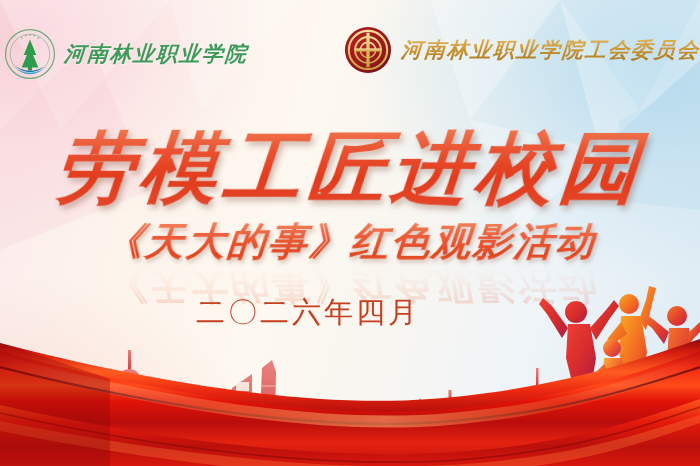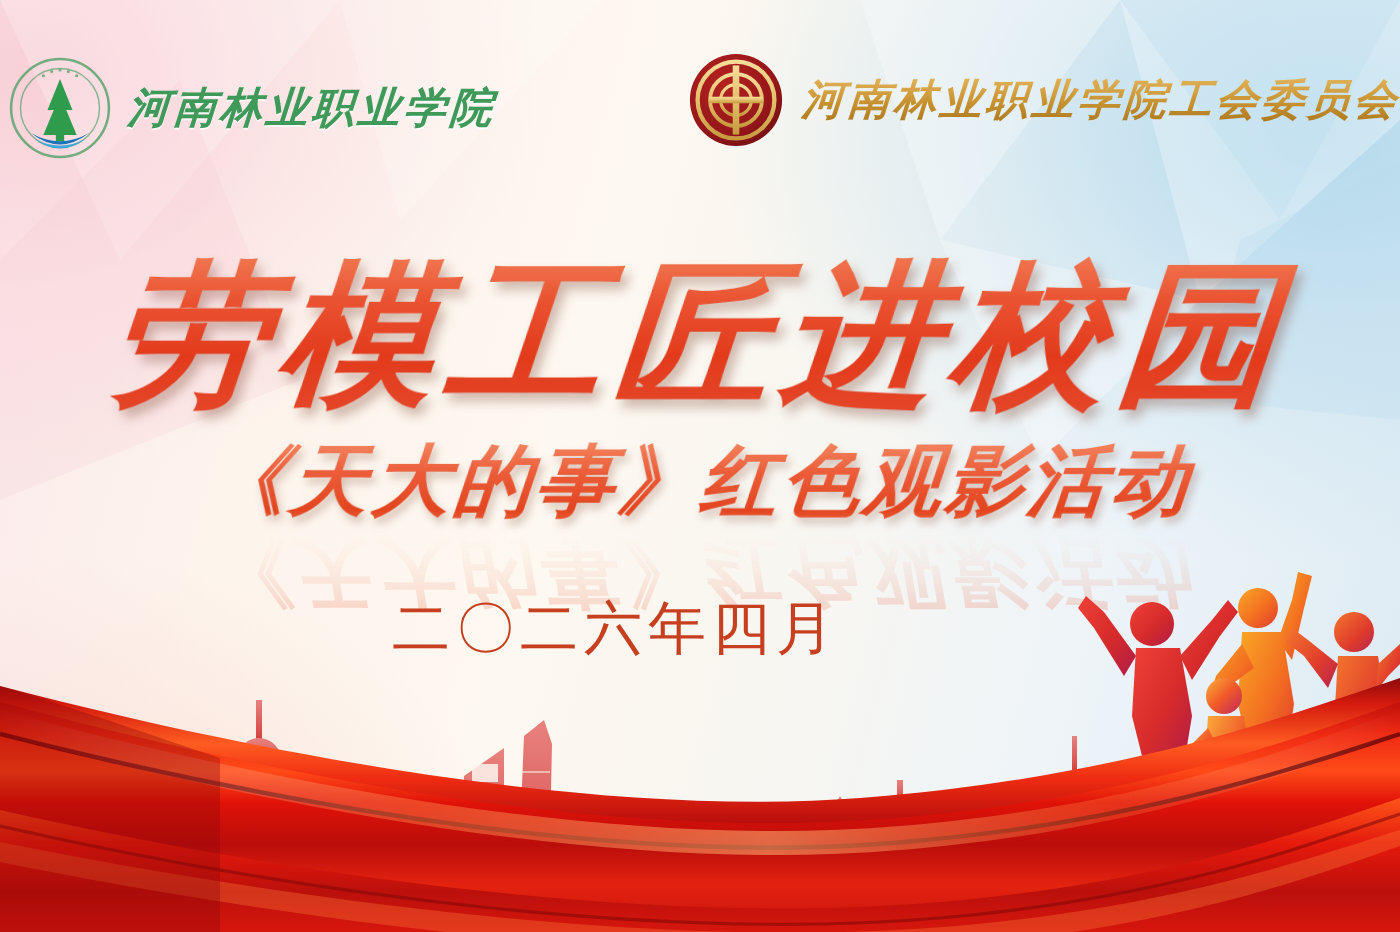--- a/index.html
+++ b/index.html
@@ -104,21 +104,21 @@
     color:transparent; -webkit-text-fill-color:transparent;
     opacity:.22;
     -webkit-mask-image:linear-gradient(to top, rgba(0,0,0,0) 5%, rgba(0,0,0,.9) 95%);
     mask-image:linear-gradient(to top, rgba(0,0,0,0) 5%, rgba(0,0,0,.9) 95%);
     pointer-events:none;
   }
 
   .title-date {
     position:absolute; top:297px; left:0; width:616px;
     text-align:center;
-    font-family:Liberation Serif, serif;
+    font-family:Liberation Mono, monospace;
     font-weight:400;
     font-size:29px;
     line-height:36px;
     letter-spacing:3px;
     white-space:nowrap;
     color:#c6401f;
   }
 
   
   .skyline, .ribbon, .people {

